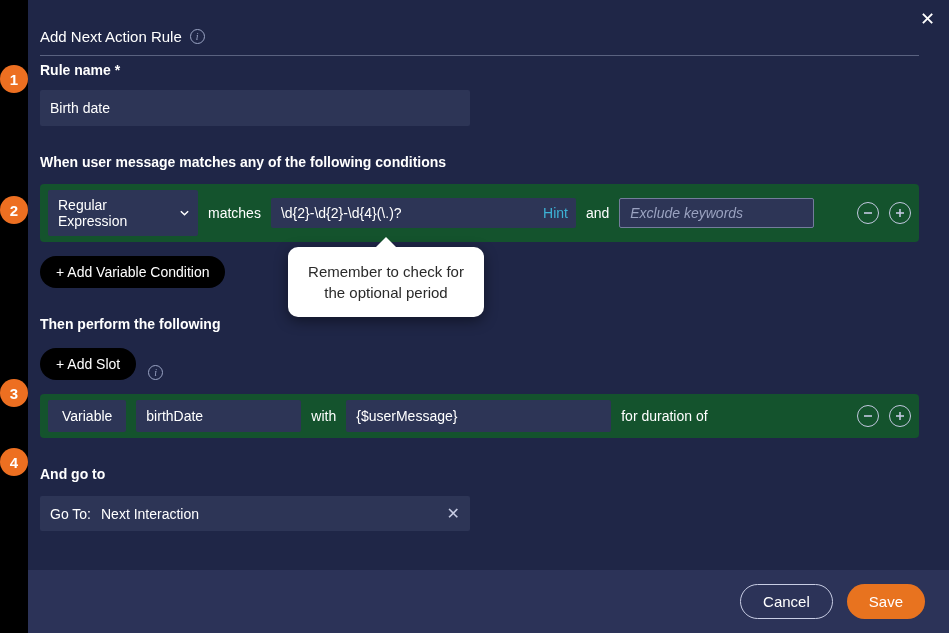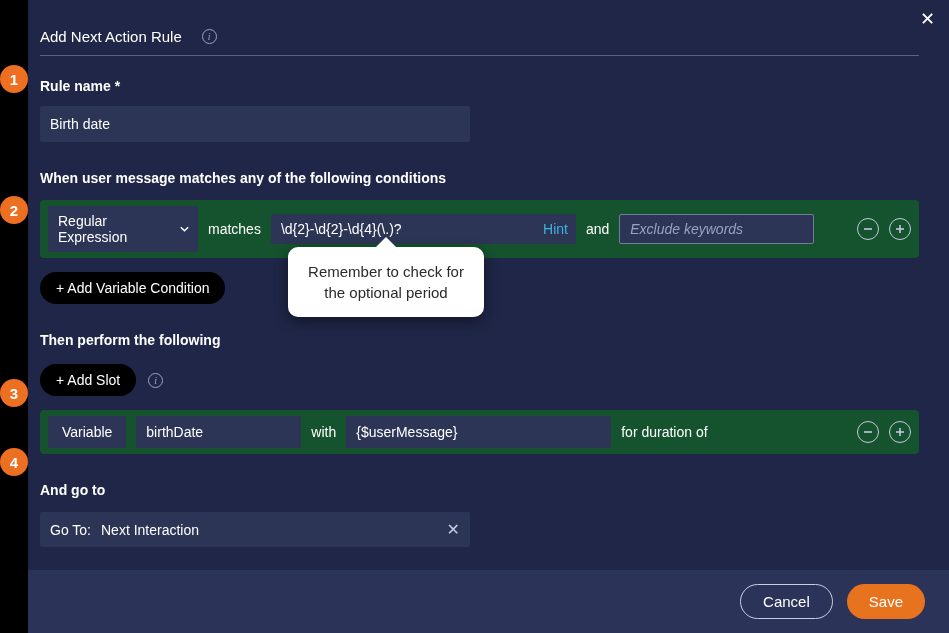--- a/index.html
+++ b/index.html
@@ -25,24 +25,24 @@
       position: absolute;
       top: 8px;
       right: 14px;
       color: #fff;
       font-size: 18px;
       cursor: pointer;
     }
     .header {
       display: flex;
       align-items: center;
-      gap: 20px;
+      gap: 8px;
       border-bottom: 1px solid #5a6280;
       padding-bottom: 10px;
-      margin-bottom: 22px;
+      margin-bottom: 6px;
     }
     .header-title { font-size: 15px; font-weight: 400; }
     .info-icon {
       width: 15px; height: 15px;
       border: 1.5px solid #9aa4c4;
       border-radius: 50%;
       display: inline-flex;
       align-items: center;
       justify-content: center;
       font-size: 10px;
@@ -303,21 +303,21 @@
       </span>
     </div>
   </div>
   <button class="pill-btn">+ Add Variable Condition</button>
 
   
   <div class="tooltip tooltip-pos">Remember to check for the optional period</div>
 
   
   <div class="section-label-normal">Then perform the following</div>
-  <div class="pill-row" style="margin-top:16px;">
+  <div class="pill-row" style="margin-top:16px;align-items:flex-end;">
     <button class="pill-btn" style="margin-top:0;">+ Add Slot</button>
     <span class="info-icon">i</span>
   </div>
 
   <div class="row" style="margin-top:14px;">
     <div class="variable-box">Variable</div>
     <input class="field-input slot-name-input" value="birthDate" style="">
     <span class="plain-text">with</span>
     <input class="field-input slot-value-input" value="{$userMessage}" style="">
     <span class="plain-text">for duration of</span>

